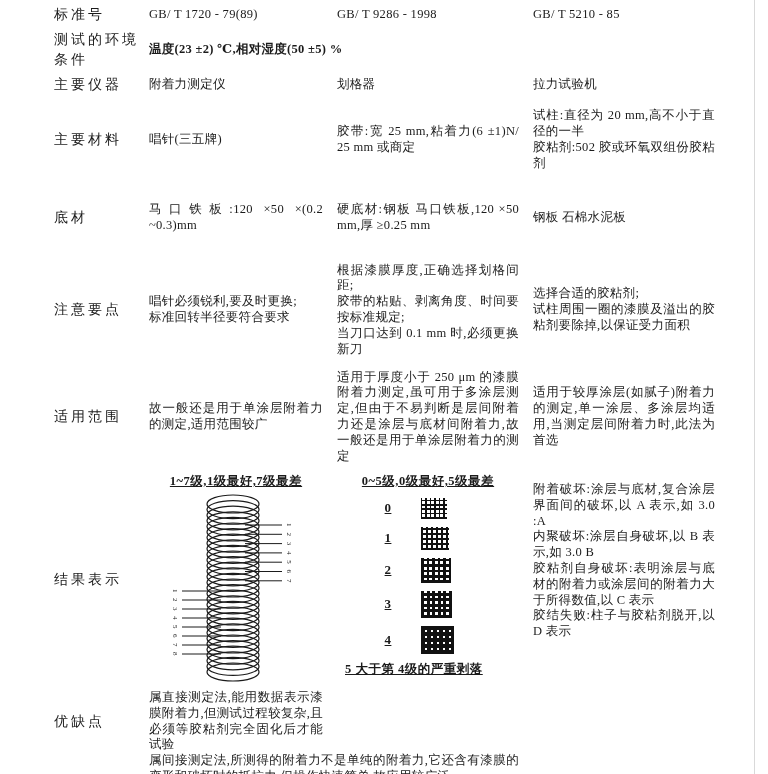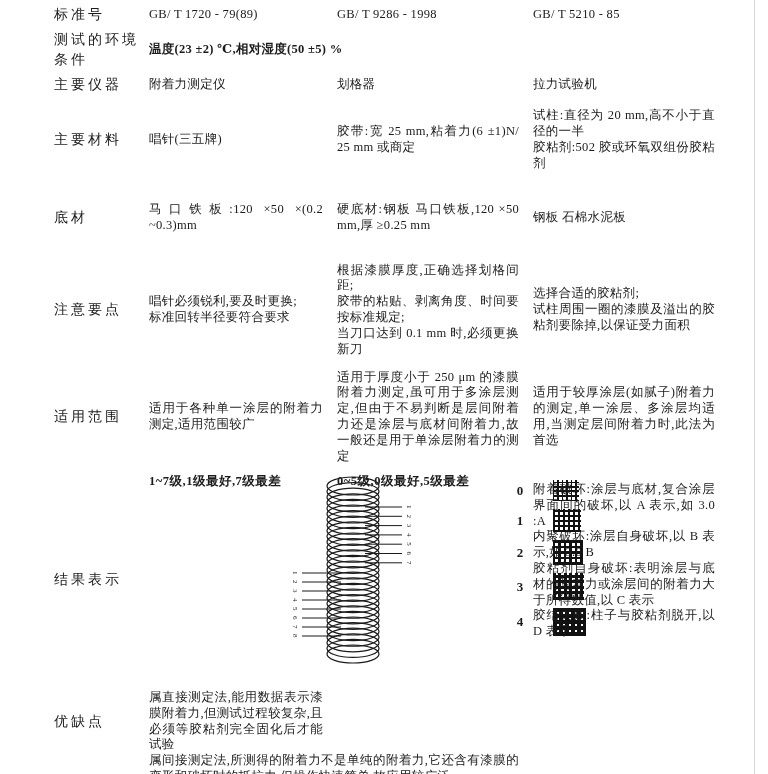--- a/index.html
+++ b/index.html
@@ -26,21 +26,21 @@
   .cell p{margin:0;text-align:justify;}
   .label{
     font-size:14px;letter-spacing:3px;line-height:20px;
     padding-left:8px;padding-right:0;
   }
   .r7 .label{align-self:center;}
   .center{text-align:left;}
   .spanall{grid-column:2/5;font-weight:bold;}
   .span2{grid-column:2/4;}
   
-  .figcell{padding-top:4px;display:flex;}
+  .figcell{padding-top:4px;display:flex;flex-direction:column;text-decoration:underline;}
   .figcap{font-weight:bold;font-size:12.5px;letter-spacing:0.5px;text-align:center;white-space:nowrap;margin-bottom:2px;}
   .fig-spiral{display:flex;justify-content:center;}
   .grid-list{display:flex;flex-direction:column;gap:8px;margin:6px 0 0 44px;}
   .grid-item{display:flex;align-items:center;gap:26px;}
   .gnum{width:14px;text-align:center;font-weight:bold;font-size:13px;}
   .hatch{display:inline-block;}
   .g0{width:26px;height:21px;background:
       repeating-linear-gradient(90deg,#111 0 1.5px,transparent 1.5px 4.5px),
       repeating-linear-gradient(0deg,#111 0 1.5px,transparent 1.5px 4.5px);}
   .g1{width:28px;height:23px;background:
@@ -123,21 +123,21 @@
       </div>
       <div class="cell">
         <p>选择合适的胶粘剂;</p>
         <p>试柱周围一圈的漆膜及溢出的胶粘剂要除掉,以保证受力面积</p>
       </div>
     </div>
 
     <div class="row r6">
       <div class="cell label">适用范围</div>
       <div class="cell">
-          <p>适用于各种单一涂层的附着力测定,适用范围较广</p>
+          <p>故一般还是用于单涂层附着力的测定,适用范围较广</p>
         </div>
       <div class="cell">
           <p>适用于厚度小于 250 μm 的漆膜附着力测定,虽可用于多涂层测定,但由于不易判断是层间附着力还是涂层与底材间附着力,故一般还是用于单涂层附着力的测定</p>
         </div>
       <div class="cell">
           <p>适用于较厚涂层(如腻子)附着力的测定,单一涂层、多涂层均适用,当测定层间附着力时,此法为首选</p>
         </div>
     </div>
 
     <div class="row r7">
@@ -229,20 +229,21 @@
           </div>
           <div class="grid-item">
             <span class="gnum">3</span>
             <span class="hatch g3"></span>
           </div>
           <div class="grid-item">
             <span class="gnum">4</span>
             <span class="hatch g4"></span>
           </div>
         </div>
+        <div class="grid-footer">5 大于第 4级的严重剥落</div>
       </div>
 
       <div class="cell textcell">
         <p>附着破坏:涂层与底材,复合涂层界面间的破坏,以 A 表示,如 3.0 :A</p>
         <p>内聚破坏:涂层自身破坏,以 B 表示,如 3.0 B</p>
         <p>胶粘剂自身破坏:表明涂层与底材的附着力或涂层间的附着力大于所得数值,以 C 表示</p>
         <p>胶结失败:柱子与胶粘剂脱开,以 D 表示</p>
       </div>
     </div>
 

